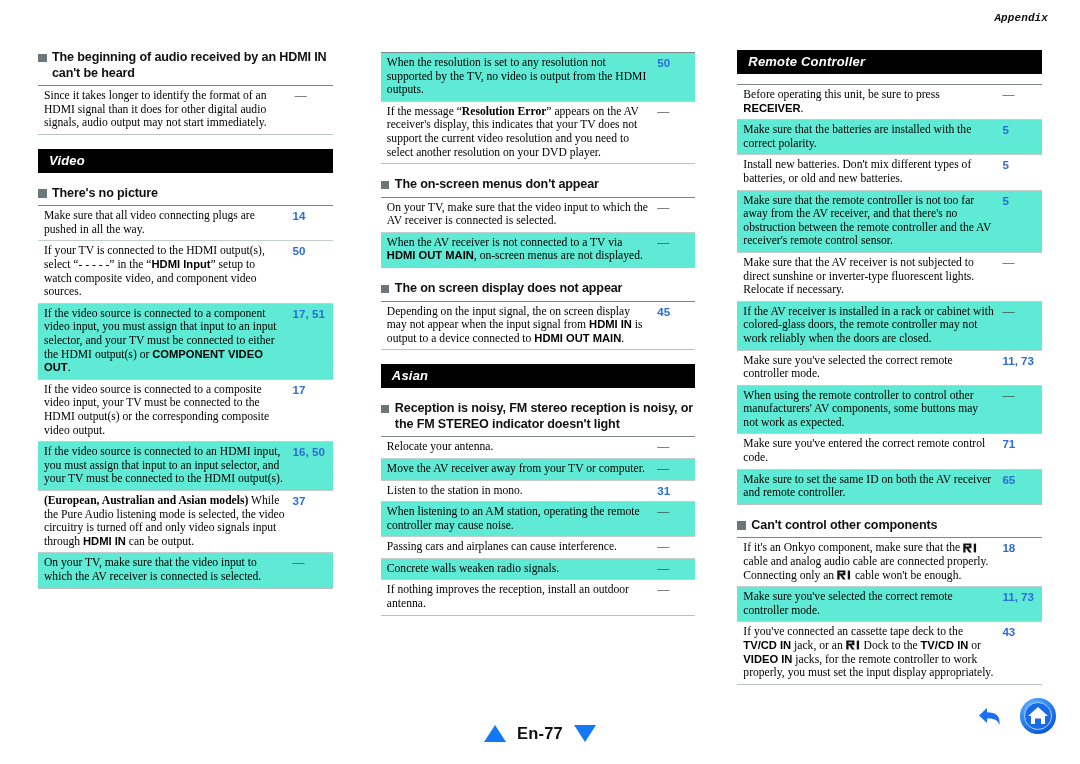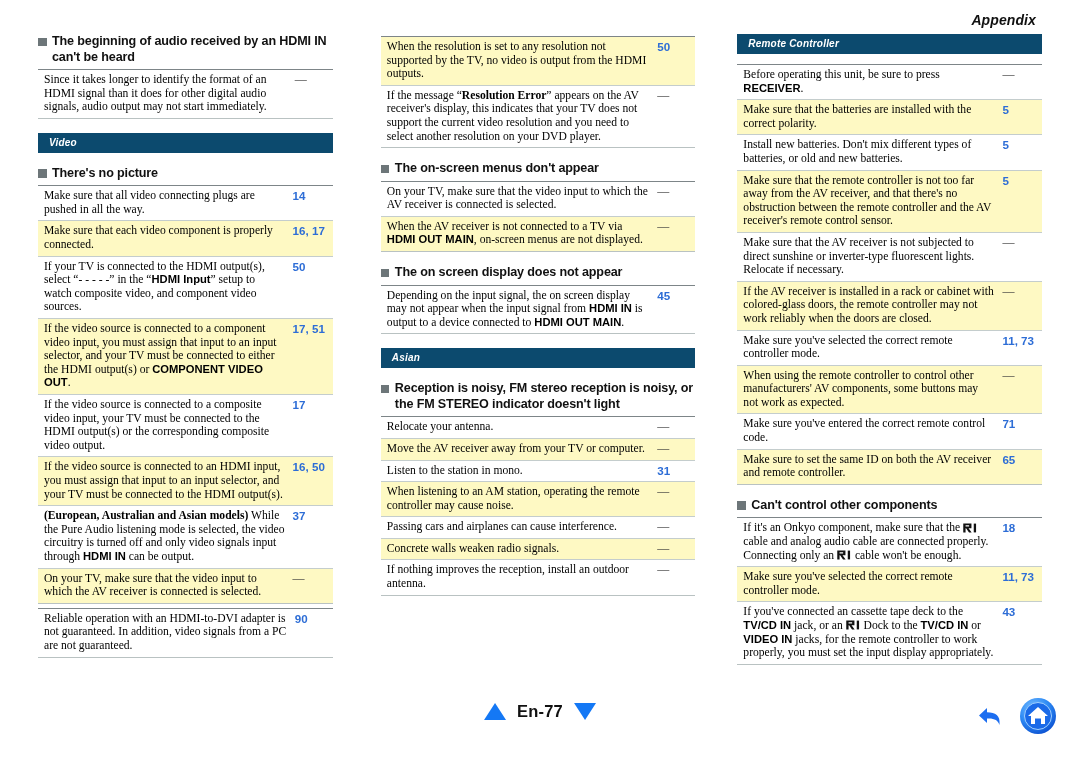--- a/index.html
+++ b/index.html
@@ -13,49 +13,49 @@
   .page {
     position: relative;
     width: 1080px; height: 764px;
     background: #fff;
     overflow: hidden;
   }
 
   
   .running-head {
     position: absolute;
-    top: 12px; right: 44px;
-    font-family: Liberation Sans, sans-serif;
+    top: 12px; right: 32px;
+    font-family: Liberation Mono, monospace;
     font-style: italic;
     font-weight: bold;
-    font-size: 14px;
+    font-size: 11px;
     color: #111;
     letter-spacing: .1px;
   }
 
   
   .columns {
     position: absolute;
-    top: 34px; left: 0;
+    top: 50px; left: 0;
     width: 1080px;
     display: flex;
     gap: 8px;
   }
   .col { width: 360px; padding: 0 22px 0 38px; }
   .col.mid { padding: 0 22px 0 18px; }
   .col.right { padding: 0 38px 0 12px; }
 
   
   .section-banner {
-    background: #0c4a6e;
+    background: #000000;
     color: #ffffff;
     font-family: "Liberation Sans", sans-serif;
     font-style: italic;
     font-weight: bold;
-    font-size: 10px;
+    font-size: 13px;
     padding: 4px 0 5px 11px;
     margin: 14px 0 10px 0;
     letter-spacing: .2px;
   }
   .col.right .section-banner { margin-top: 0; }
 
   
   .subhead {
     font-family: "Liberation Sans", sans-serif;
     font-weight: bold;
@@ -103,21 +103,21 @@
     font-size: 11.6px;
     color: #2d6dd6;
     white-space: nowrap;
   }
   table.tbl td.pg.dash {
     color: #3a3a3a;
     font-family: "Liberation Serif", serif;
     font-weight: normal;
     font-size: 12px;
   }
-  tr.shade td { background: #fef9c3; }
+  tr.shade td { background: #5eead4; }
 
   
   b.lbl { font-family: "Liberation Sans", sans-serif; font-weight: bold; font-size: 11.2px; text-align: right; }
   b.ser { font-family: "Liberation Serif", serif; font-weight: bold; }
 
   
   .ri {
     display: inline-block;
     font-family: "Liberation Sans", sans-serif;
     font-weight: bold;
@@ -133,21 +133,21 @@
   .footer {
     position: absolute;
     left: 0; bottom: 14px;
     width: 1080px;
     height: 56px;
   }
   .pager {
     position: absolute;
     left: 50%;
     transform: translateX(-50%);
-    top: 8px;
+    top: 30px;
     display: flex;
     align-items: center;
     gap: 11px;
   }
   .pager .pg-label {
     font-family: "Liberation Sans", sans-serif;
     font-weight: bold;
     font-size: 16.5px;
     color: #111;
     letter-spacing: .2px;
@@ -193,24 +193,20 @@
 
       <div class="section-banner">Video</div>
 
       <div class="subhead">There's no picture</div>
       <table class="tbl">
         <tbody id="tb-left-nopicture">
             <tr>
               <td>Make sure that all video connecting plugs are pushed in all the way.</td>
               <td class="pg">14</td>
             </tr>
-            <tr class="shade">
-              <td>Make sure that each video component is properly connected.</td>
-              <td class="pg">16, 17</td>
-            </tr>
             <tr>
               <td>If your TV is connected to the HDMI output(s), select “- - - - -” in the “<b class="lbl">HDMI Input</b>” setup to watch composite video, and component video sources.</td>
               <td class="pg">50</td>
             </tr>
             <tr class="shade">
               <td>If the video source is connected to a component video input, you must assign that input to an input selector, and your TV must be connected to either the HDMI output(s) or <b class="lbl">COMPONENT VIDEO OUT</b>.</td>
               <td class="pg">17, 51</td>
             </tr>
             <tr>
               <td>If the video source is connected to a composite video input, your TV must be connected to the HDMI output(s) or the corresponding composite video output.</td>
@@ -224,28 +220,20 @@
               <td><b class="ser">(European, Australian and Asian models)</b> While the Pure Audio listening mode is selected, the video circuitry is turned off and only video signals input through <b class="lbl">HDMI IN</b> can be output.</td>
               <td class="pg">37</td>
             </tr>
             <tr class="shade">
               <td>On your TV, make sure that the video input to which the AV receiver is connected is selected.</td>
               <td class="pg dash">—</td>
             </tr>
           </tbody>
       </table>
 
-      <table class="tbl">
-        <tbody id="tb-left-nopicturehdmi">
-            <tr>
-              <td>Reliable operation with an HDMI-to-DVI adapter is not guaranteed. In addition, video signals from a PC are not guaranteed.</td>
-              <td class="pg">90</td>
-            </tr>
-          </tbody>
-      </table>
 
     </div>
 
     <div class="col mid">
 
       <table class="tbl" style="margin-top:2px;">
         <tbody id="tb-mid-cont">
             <tr class="shade">
               <td>When the resolution is set to any resolution not supported by the TV, no video is output from the HDMI outputs.</td>
               <td class="pg">50</td>

